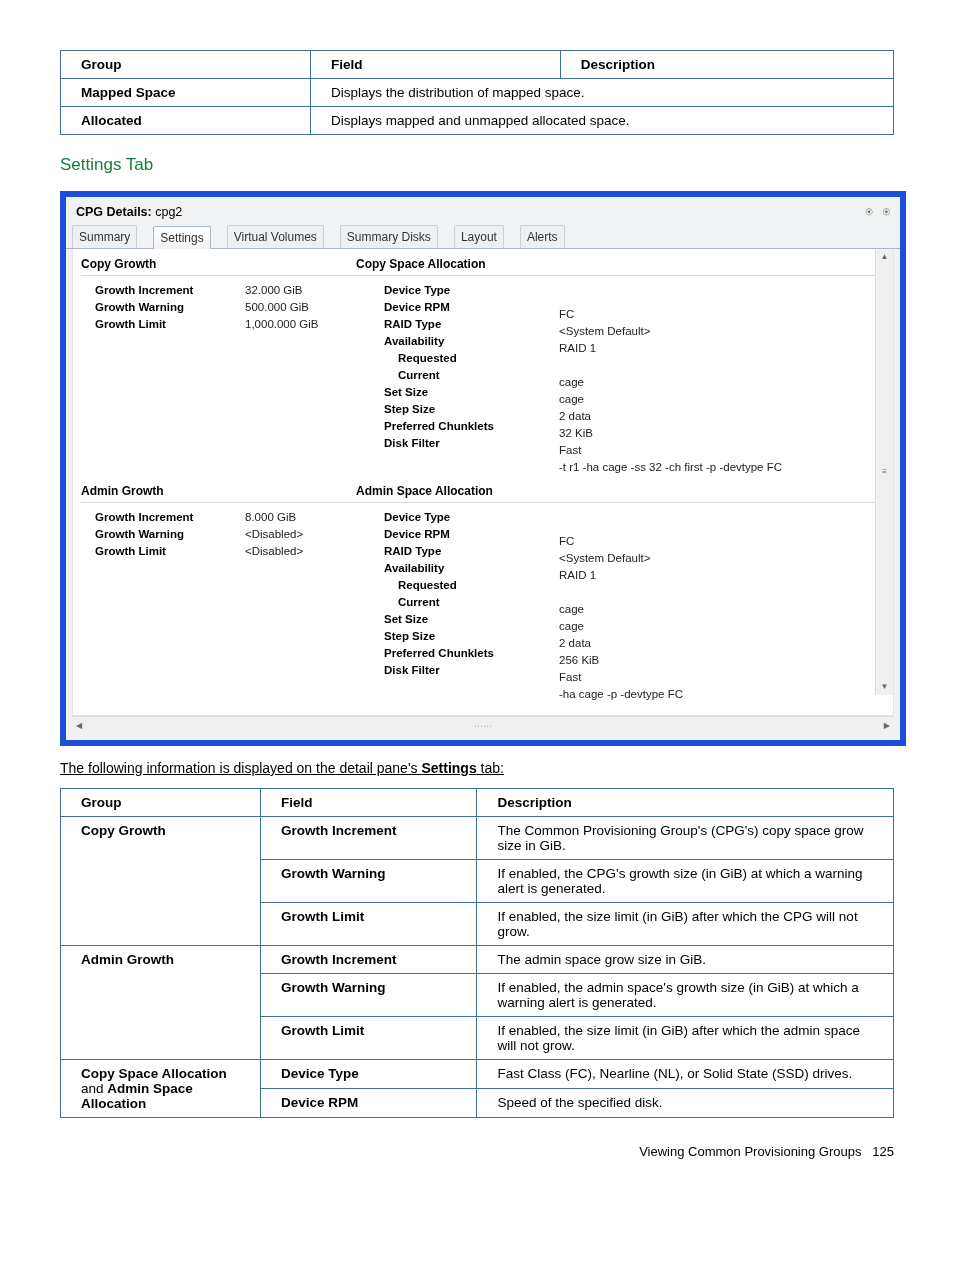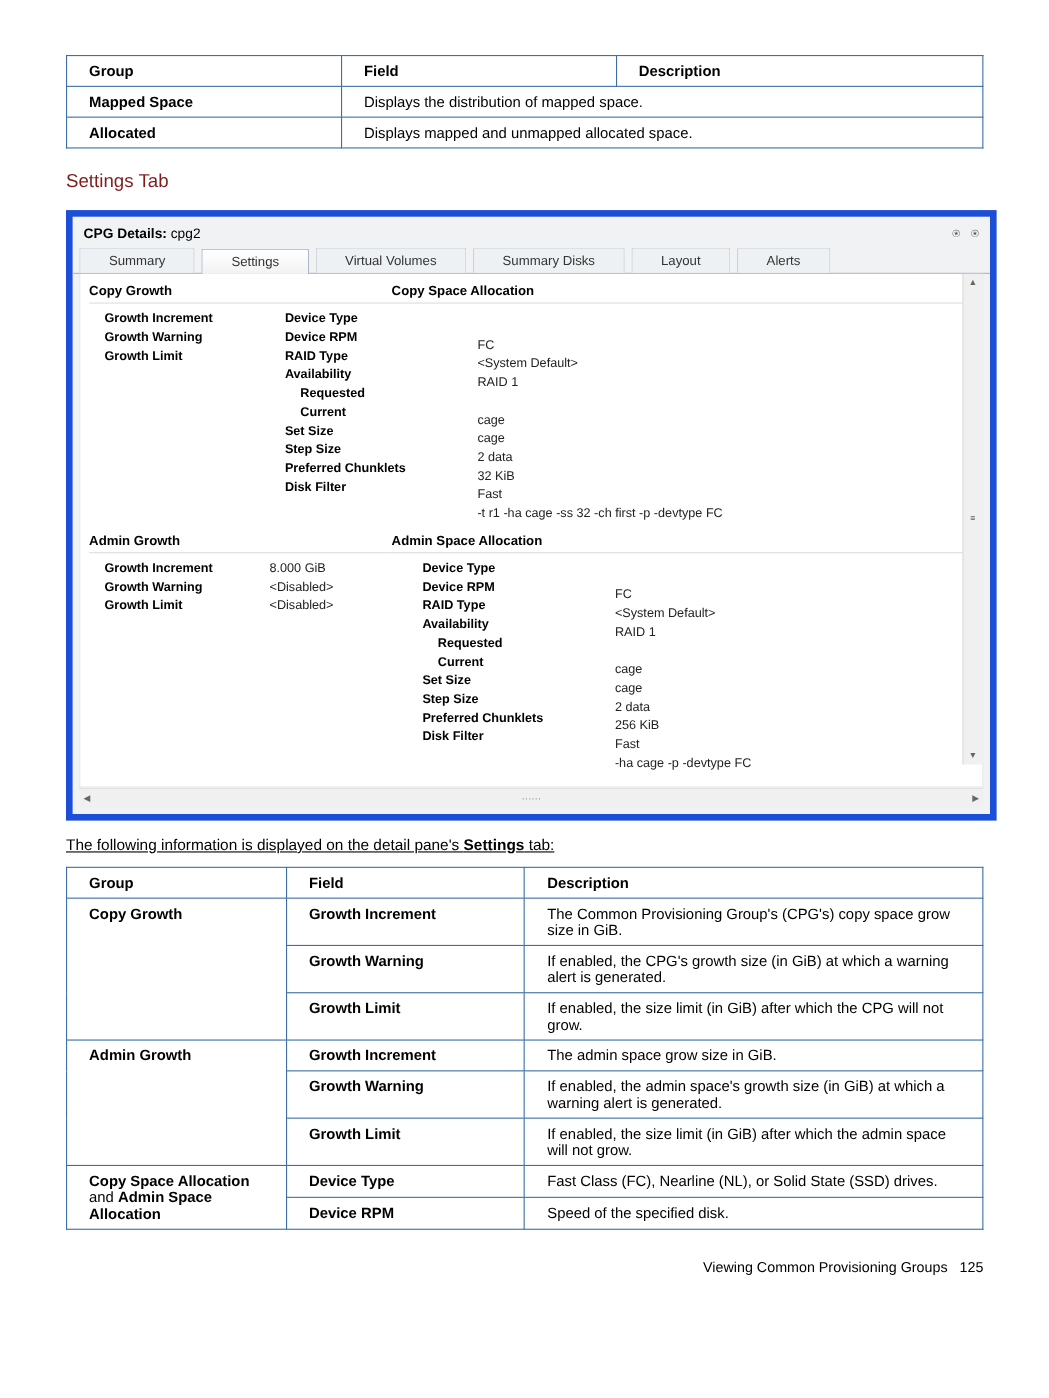--- a/index.html
+++ b/index.html
@@ -23,21 +23,21 @@
     text-align: left;
     vertical-align: top;
     font-size: 13.5px;
   }
   .info-table th {
     font-weight: bold;
     background: #fff;
   }
   .bold { font-weight: bold; }
   .settings-heading {
-    color: #7f1d1d;
+    color: #15803d;
     font-size: 17px;
     font-weight: normal;
     margin: 20px 0 16px 0;
   }
   .para {
     font-size: 14px;
     margin: 14px 0 12px 0;
     text-decoration: underline;
   }
 
@@ -68,24 +68,24 @@
     font-size: 12px;
   }
   .tabbar {
     display: flex;
     align-items: flex-end;
     padding: 0 6px;
     border-bottom: 1px solid #a9b7c5;
     font-size: 12px;
   }
   .tab {
-    padding: 4px 26px;
+    padding: 4px 6px;
     border: 1px solid #a9b7c5;
     border-bottom: none;
-    margin-right: 6px;
+    margin-right: 16px;
     background: linear-gradient(#fefefe, #e9edf0);
     border-radius: 2px 2px 0 0;
     color: #333;
     cursor: pointer;
   }
   .tab.inactive {
     background: #eef1f3;
     border-color: #c9d2da;
   }
   .tab.active {
@@ -221,20 +221,25 @@
     <div class="section-head-row">
       <div class="section-head left">Copy Growth</div>
       <div class="section-head right">Copy Space Allocation</div>
     </div>
     <div class="four-col">
       <div class="col labels indent1">
         <div class="row-line">Growth Increment</div>
         <div class="row-line">Growth Warning</div>
         <div class="row-line">Growth Limit</div>
       </div>
+      <div class="col values">
+        <div class="row-line">32.000 GiB</div>
+        <div class="row-line">500.000 GiB</div>
+        <div class="row-line">1,000.000 GiB</div>
+      </div>
       <div class="col allocL indent1">
         <div class="row-line">Device Type</div>
         <div class="row-line">Device RPM</div>
         <div class="row-line">RAID Type</div>
         <div class="row-line">Availability</div>
         <div class="row-line indent1">Requested</div>
         <div class="row-line indent1">Current</div>
         <div class="row-line">Set Size</div>
         <div class="row-line">Step Size</div>
         <div class="row-line">Preferred Chunklets</div>

